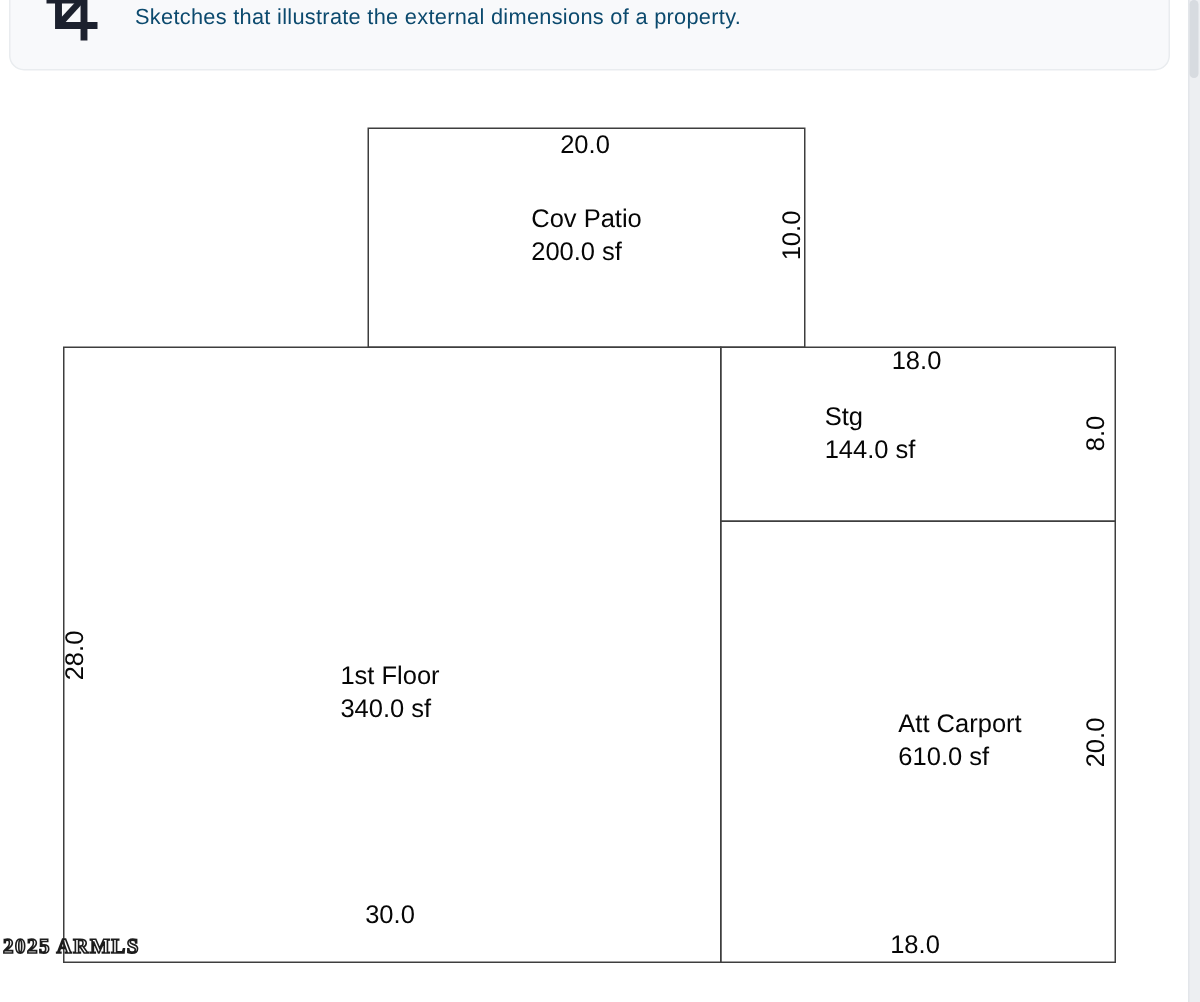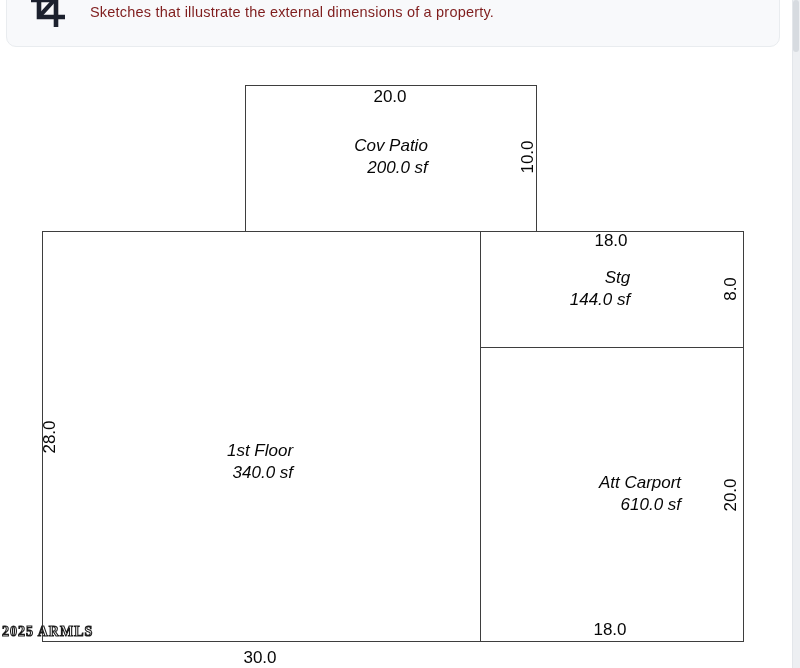--- a/index.html
+++ b/index.html
@@ -16,60 +16,60 @@
     background: #f8f9fb;
     border: 1px solid #e9ecef;
     border-radius: 10px;
   }
   .header-icon {
     position: absolute; left: 24px; top: 2px; width: 34px; height: 36px;
   }
   .header-text {
     position: absolute; left: 83px; top: 23px;
     transform: translateY(-50%);
-    font-size: 14.5px; font-weight: 500; color: #7f1d1d;
+    font-size: 14.5px; font-weight: 500; color: #0c4a6e;
     letter-spacing: 0.2px; white-space: nowrap;
   }
 
   
   .room {
     position: absolute;
     border: 1px solid #3e3e3e;
     background: transparent;
   }
   .room-patio   { left: 245px; top:  85px; width: 292px; height: 147px; }
   .room-floor   { left:  42px; top: 231px; width: 439px; height: 411px; }
   .room-stg     { left: 480px; top: 231px; width: 264px; height: 117px; }
   .room-carport { left: 480px; top: 347px; width: 264px; height: 295px; }
 
   .sk-label {
     position: absolute; transform: translate(-50%, -50%);
     font-size: 17px; color: #060606; white-space: nowrap;
-    text-align: right; line-height: 22px; font-style: italic;
+    text-align: left; line-height: 22px;
   }
   .sk-dim {
     position: absolute; transform: translate(-50%, -50%);
     font-size: 17px; color: #060606; white-space: nowrap;
   }
   .sk-dim.vert {
     transform: translate(-50%, -50%) rotate(-90deg);
   }
 
   
   .lbl-patio      { left: 391px; top: 157px; }
   .dim-patio-top  { left: 390px; top:  97px; }
   .dim-patio-rt   { left: 528px; top: 157px; }
 
-  .lbl-stg        { left: 600px; top: 289px; }
+  .lbl-stg        { left: 580px; top: 289px; }
   .dim-stg-top    { left: 611px; top: 241px; }
   .dim-stg-rt     { left: 731px; top: 289px; }
 
   .lbl-floor      { left: 260px; top: 435px; margin-top: 27px; }
   .dim-floor-lf   { left:  50px; top: 437px; }
-  .dim-floor-bot  { left: 260px; top: 610px; margin-top: 48px; }
+  .dim-floor-bot  { left: 260px; top: 610px; }
 
   .lbl-carport    { left: 640px; top: 494px; }
   .dim-carport-rt { left: 731px; top: 495px; }
   .dim-carport-bot{ left: 610px; top: 630px; }
 
   
   .watermark {
     position: absolute; left: 2px; top: 624px;
     font-family: "Liberation Serif", serif;
     font-size: 14px; font-weight: 700; letter-spacing: 1px;

